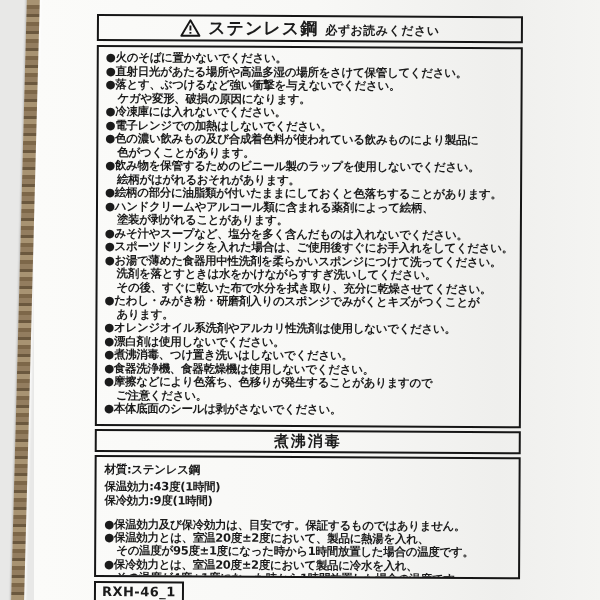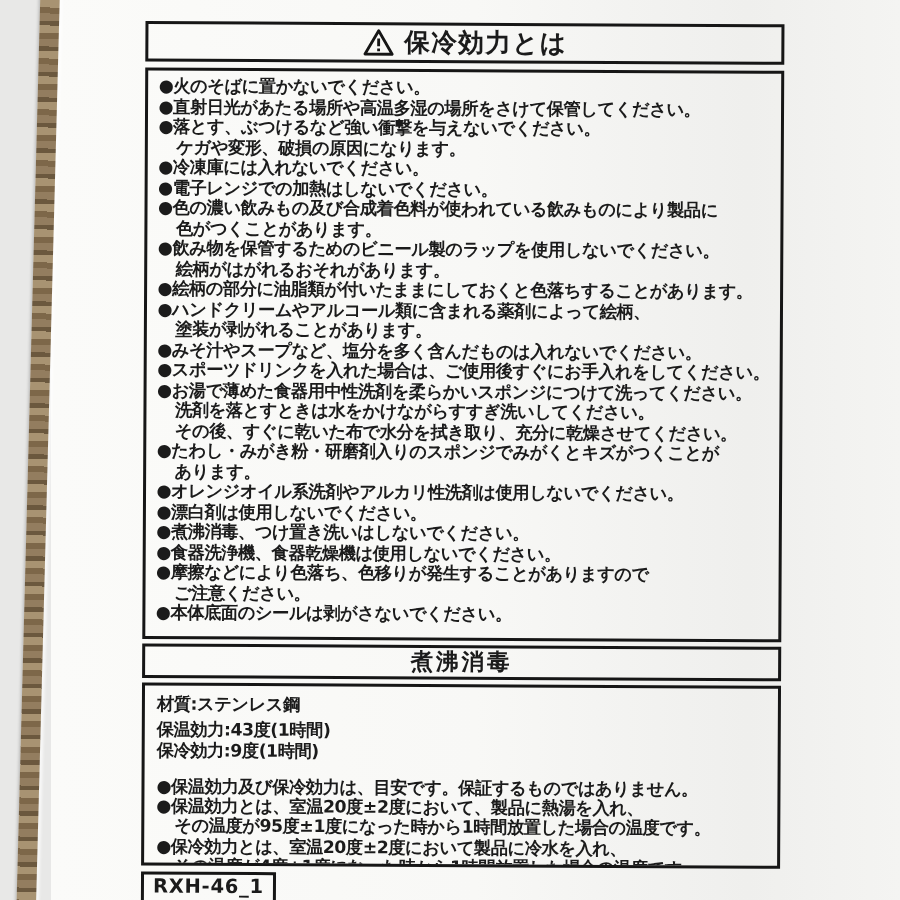--- a/index.html
+++ b/index.html
@@ -94,21 +94,22 @@
 
     
     <div class="bbox caution-header">
       <span class="warn-icon">
         <svg width="21" height="19" viewBox="0 0 24 22">
           <path d="M12 2 L22.5 20 H1.5 Z" fill="none" stroke="#161616" stroke-width="2.2" stroke-linejoin="round"></path>
           <rect x="10.9" y="8" width="2.2" height="6" fill="#161616"></rect>
           <rect x="10.9" y="15.6" width="2.2" height="2.2" fill="#161616"></rect>
         </svg>
       </span>
-      <span class="caution-title">保冷効力とは</span>
+      <span class="caution-title">ステンレス鋼</span>
+      <span class="caution-subtitle">必ずお読みください</span>
     </div>
 
     
     <div class="bbox caution-body">
         <div class="t-line">●火のそばに置かないでください。</div>
         <div class="t-line">●直射日光があたる場所や高温多湿の場所をさけて保管してください。</div>
         <div class="t-line">●落とす、ぶつけるなど強い衝撃を与えないでください。</div>
         <div class="t-line indent">ケガや変形、破損の原因になります。</div>
         <div class="t-line">●冷凍庫には入れないでください。</div>
         <div class="t-line">●電子レンジでの加熱はしないでください。</div>

